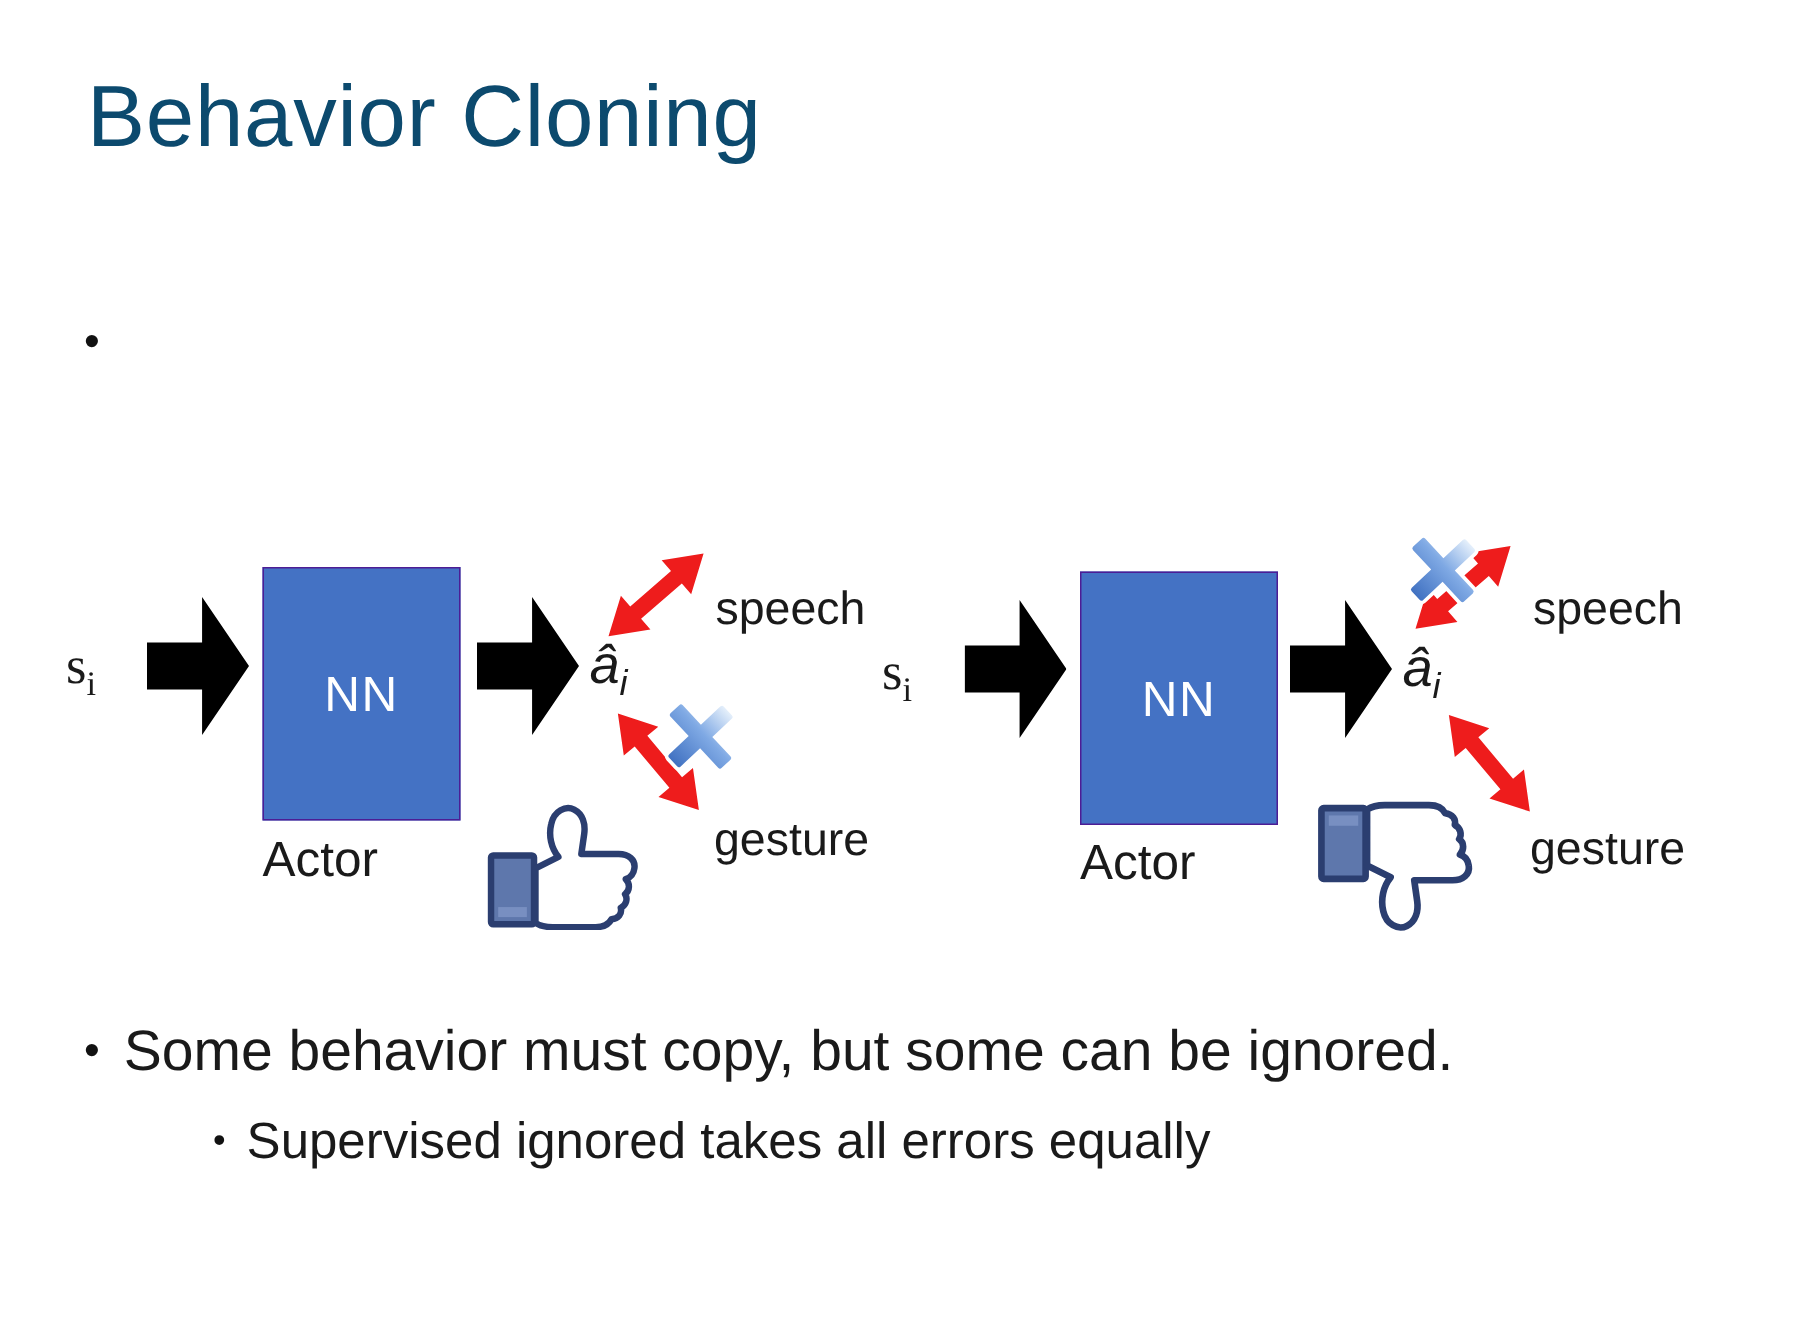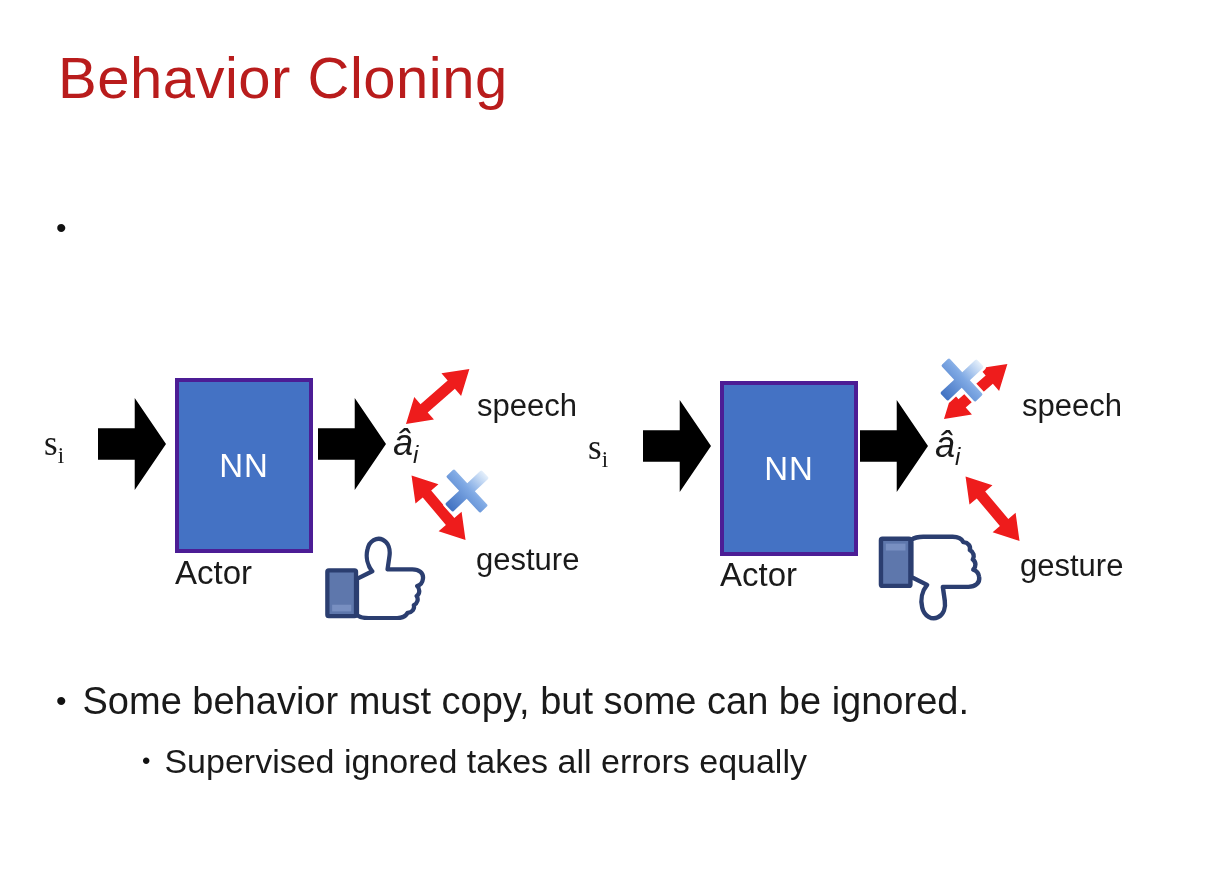--- a/index.html
+++ b/index.html
@@ -2,36 +2,36 @@
 <html><head>
 <meta charset="utf-8">
 <style>
   html,body{margin:0;padding:0;background:#888;}
   .slide{
     position:relative;width:1210px;height:892px;background:#ffffff;
     font-family:"Liberation Sans",sans-serif;color:#1a1a1a;overflow:hidden;
   }
   .abs{position:absolute;}
   .title{
-    left:58px;top:44px;font-size:58px;font-weight:300;letter-spacing:0.5px;color:#b91c1c;
+    left:58px;top:44px;font-size:58px;font-weight:300;letter-spacing:0.5px;color:#0c4a6e;
   }
   .bullet-row{display:flex;align-items:flex-start;}
   .bullet-dot{font-size:30px;line-height:50px;margin-right:16px;color:#111;}
   .b1{left:56px;top:203px;font-size:38px;line-height:50px;}
   .b2{left:56px;top:676px;font-size:38px;line-height:50px;}
   .b2sub{left:142px;top:738px;font-size:34px;line-height:46px;}
   .b2sub .bullet-dot{font-size:24px;line-height:46px;margin-right:14px;}
 
   
   .block-arrow{
     background:#000;
     clip-path:polygon(0% 33%,54% 33%,54% 0%,100% 50%,54% 100%,54% 67%,0% 67%);
   }
   .nn-box{
-    background:#4472C4;border:4px solid #4c1d95;
+    background:#4472C4;border:1px solid #4c1d95;
     display:flex;align-items:center;justify-content:center;
     color:#fff;font-size:33px;letter-spacing:1px;
   }
   .state-label{font-size:35px;font-family:Liberation Serif, serif;}
   .state-label sub{font-size:23px;}
   .ahat{font-family:Liberation Sans, sans-serif;font-style:italic;font-size:36px;}
   .ahat sub{font-size:24px;font-style:italic;}
   .actor-label{font-size:33px;}
   .io-label{font-size:31px;margin-top:36px;}
   .red-arrow{transform-origin:50% 50%;}

